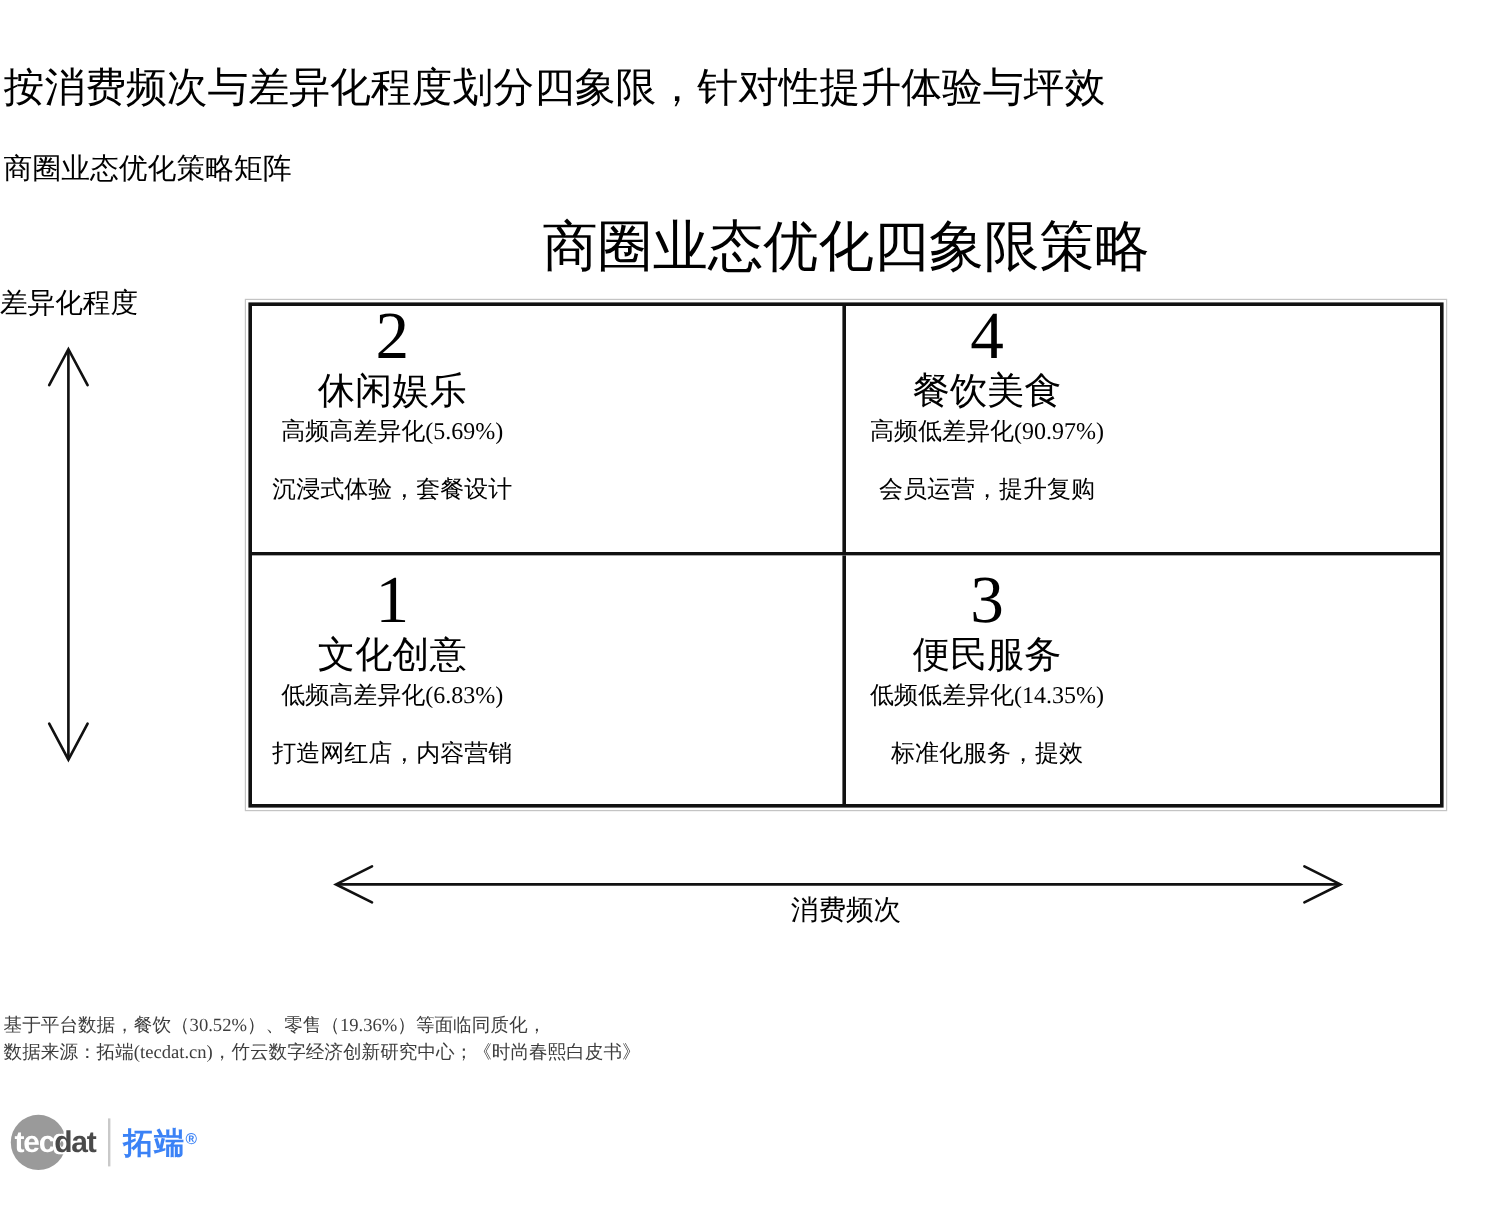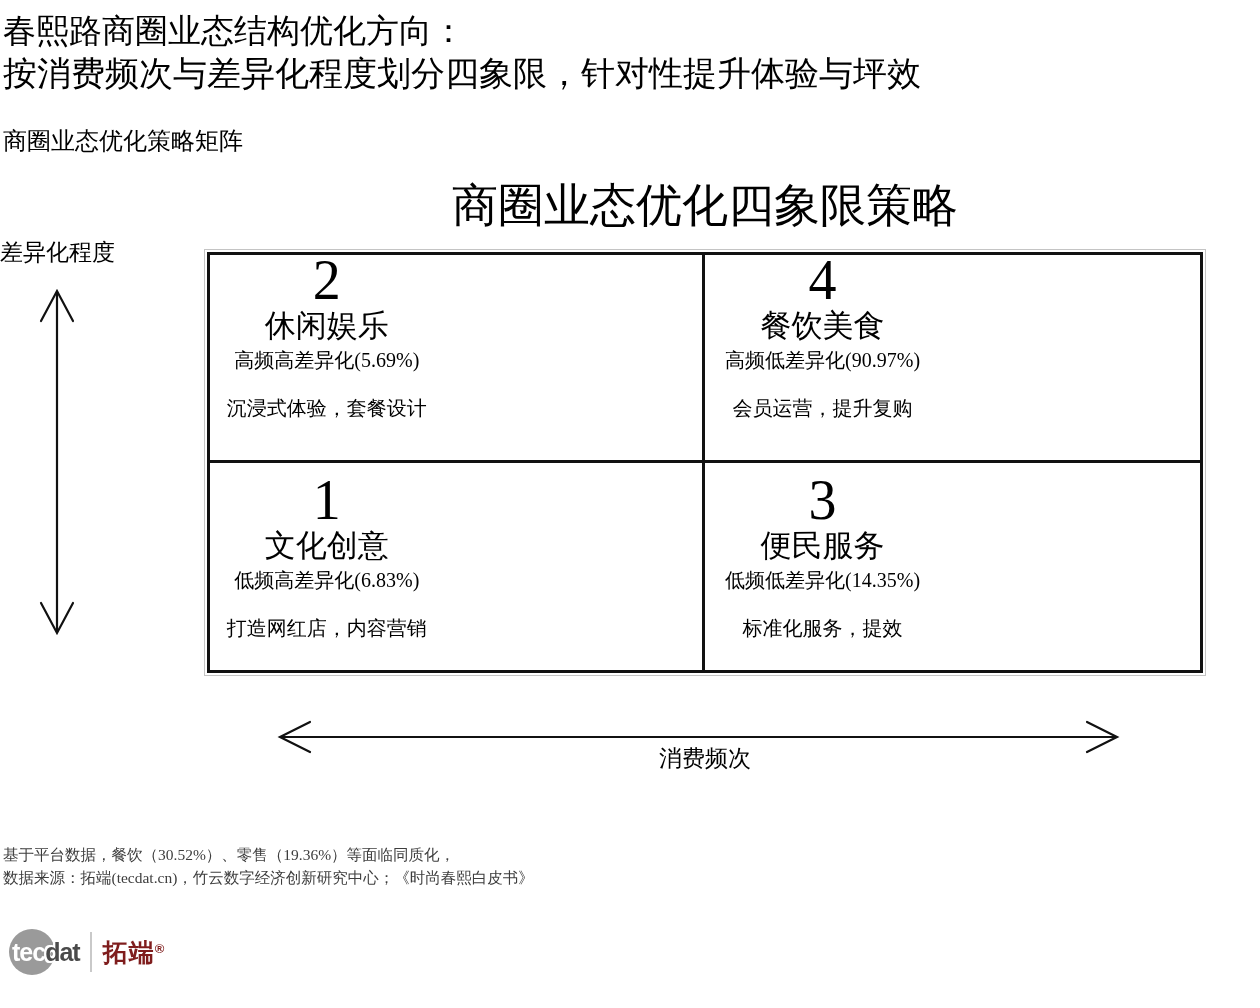--- a/index.html
+++ b/index.html
@@ -50,29 +50,28 @@
   .footnote div { white-space:nowrap; }
   
   .logo { position:absolute; left:9px; top:926px; height:52px; display:flex; align-items:center;
           font-family:"Liberation Sans","DejaVu Sans",sans-serif; }
   .logo-mark { position:absolute; left:0; top:3px; width:46px; height:46px; border-radius:50%;
                background:#9a9a9a; }
   .logo-tec { position:relative; margin-left:3px; color:#ffffff; font-weight:bold; font-size:25px; letter-spacing:-1px; }
   .logo-dat { position:relative; color:#4a4a4a; font-weight:bold; font-size:25px; letter-spacing:-1px;
               text-shadow:-2px 0 0 #fff, -2px -2px 0 #fff, -2px 2px 0 #fff, 0 -2px 0 #fff, 0 2px 0 #fff; }
   .logo-divider { width:2px; height:40px; background:#c9c9c9; margin:0 11px 0 10px; }
-  .logo-cn { color:#7f1d1d; font-weight:bold; font-size:25px; letter-spacing:1px; }
+  .logo-cn { color:#3b82f6; font-weight:bold; font-size:25px; letter-spacing:1px; }
   .logo-reg { font-size:13px; vertical-align:8px; font-weight:bold; }
 </style>
 </head>
 <body>
 
 <div class="canvas">
 
-  <div class="hl1">春熙路商圈业态结构优化方向：</div>
   <div class="hl2">按消费频次与差异化程度划分四象限，针对性提升体验与坪效</div>
   <div class="hl3">商圈业态优化策略矩阵</div>
 
   <div class="chart-title">商圈业态优化四象限策略</div>
 
   <div class="y-label">差异化程度</div>
   <svg class="v-arrow" width="40" height="350" viewBox="0 0 40 350">
     <line class="arrow-stroke" x1="20" y1="5" x2="20" y2="345"></line>
     <polyline class="arrow-stroke" points="4,34 20,4 36,34"></polyline>
     <polyline class="arrow-stroke" points="4,316 20,346 36,316"></polyline>

